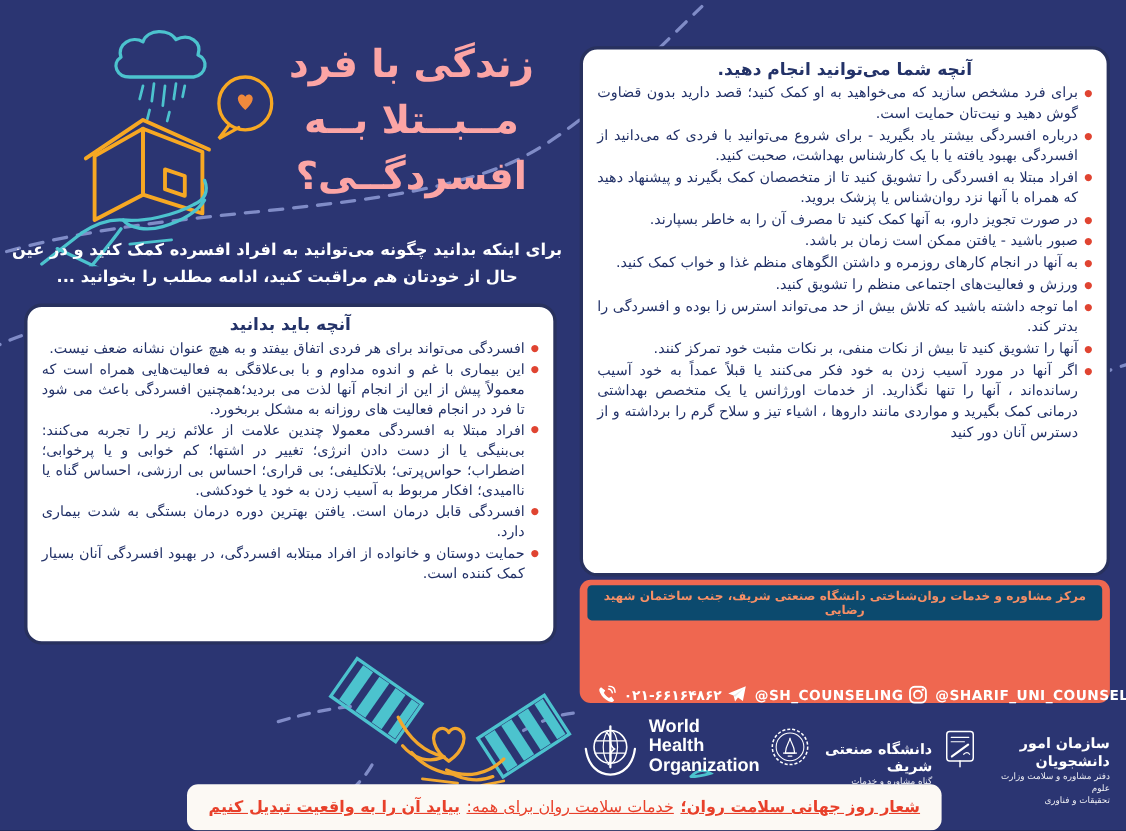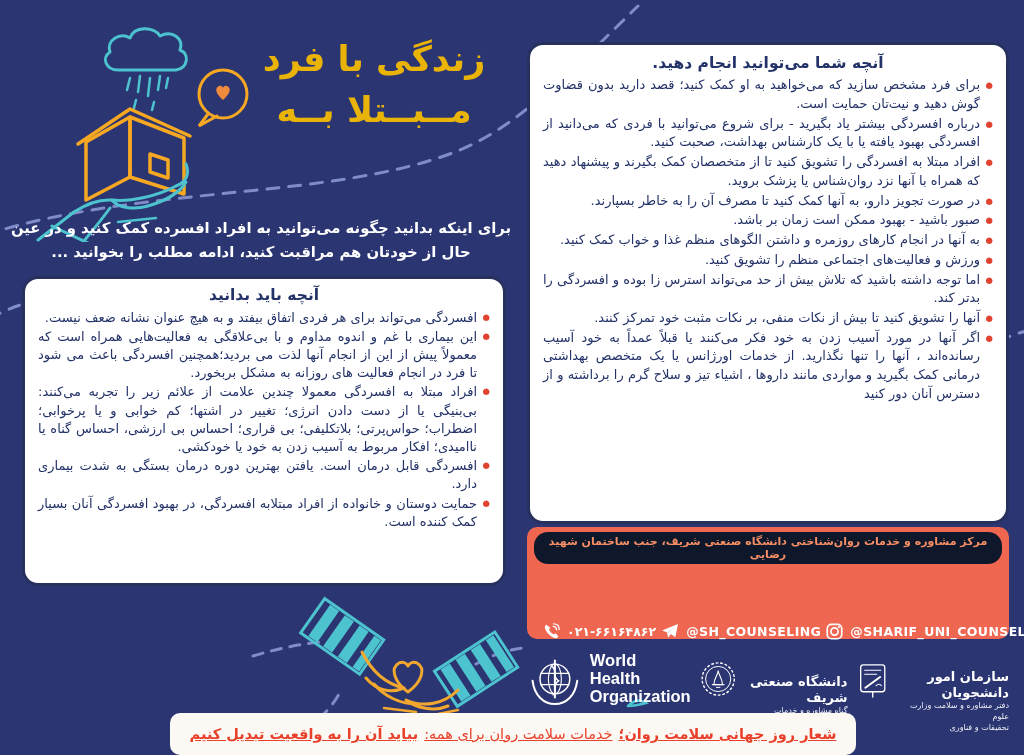--- a/index.html
+++ b/index.html
@@ -3,40 +3,40 @@
 <meta charset="utf-8">
 <style>
   html,body{margin:0;padding:0;background:#1d2550;}
   .canvas{position:relative;width:1024px;height:755px;margin:0 auto;background:#2b3572;
           overflow:hidden;font-family:"DejaVu Sans",sans-serif;}
   svg{display:block}
   
   .bg-doodles{position:absolute;inset:0;z-index:0}
   
   .title{position:absolute;left:228px;top:34px;width:292px;z-index:2;direction:rtl;
-         text-align:center;color:#eab308;font-weight:bold;font-size:35px;line-height:1.45;}
+         text-align:center;color:#fca5a5;font-weight:bold;font-size:35px;line-height:1.45;}
   
   .intro{position:absolute;left:6px;top:216px;width:510px;z-index:2;direction:rtl;
          text-align:center;color:#ffffff;font-weight:bold;font-size:14.8px;line-height:1.65;}
   
   .wbox{position:absolute;z-index:2;background:#ffffff;border:3px solid #28315e;border-radius:16px;
         box-sizing:border-box;direction:rtl;color:#233268;text-align:justify;overflow:hidden;}
   .do-box{left:527px;top:42px;width:482px;height:482px;padding:7px 13px 6px;font-size:13px;line-height:1.44;}
   .know-box{left:22px;top:276px;width:484px;height:310px;padding:6px 13px 6px;font-size:13px;line-height:1.40;}
   .wbox h2{margin:0 0 2px;font-size:15.5px;font-weight:bold;text-align:center;color:#233268;}
   .wbox ul{margin:0;padding:0;list-style:none;}
   .wbox li{position:relative;padding-right:13px;margin:0 0 1px;}
   .wbox li::before{content:"●";position:absolute;right:0;top:3px;font-size:8.5px;color:#e04431;}
   
   .hand-house{position:absolute;left:18px;top:12px;z-index:1}
   .hands-heart{position:absolute;left:288px;top:592px;z-index:1}
   
   .banner{position:absolute;left:527px;top:527px;width:482px;height:112px;z-index:2;
           background:#ef6750;border-radius:10px;}
-  .pill{margin:5px 7px 3px;background:#0f172a;border-radius:14px;color:#f78f66;
+  .pill{margin:5px 7px 3px;background:#0c4a6e;border-radius:4px;color:#f78f66;
         font-size:11px;font-weight:bold;text-align:center;padding:3px 4px;direction:rtl;}
   .banner-row{display:flex;align-items:center;gap:10px;padding:1px 10px 0 6px;height:82px;}
   .contacts{display:flex;flex-direction:row;gap:5px;color:#fff;margin-top:44px;}
   .contact-line{display:flex;align-items:center;gap:7px;}
   .contact-line .txt{font-size:12.5px;font-weight:bold;letter-spacing:.4px;direction:ltr;}
   .phone-txt{font-size:12px;}
   .person-wrap{margin-left:auto;}
   
   .logos{position:absolute;left:527px;top:644px;width:482px;height:70px;z-index:2;
          display:flex;align-items:center;gap:9px;color:#fff;}
@@ -101,31 +101,32 @@
       <path d="M56 200 L20 228"></path>
       <path d="M92 196 C 82 210 70 224 60 236"></path>
       <path d="M34 214 L72 232"></path>
       <path d="M100 210 L138 206" stroke-width="2.5"></path>
     </g>
   </svg>
 
   <div class="title">
     <div>زندگی با فرد</div>
     <div>مــبــتلا بــه</div>
+    <div>افسردگــی؟</div>
   </div>
 
   <div class="wbox do-box">
     <h2>آنچه شما می‌توانید انجام دهید.</h2>
     <ul>
 
     <li><span>برای فرد مشخص سازید که می‌خواهید به او کمک کنید؛ قصد دارید بدون قضاوت گوش دهید و نیت‌تان حمایت است.</span></li>
         <li><span>درباره افسردگی بیشتر یاد بگیرید - برای شروع می‌توانید با فردی که می‌دانید از افسردگی بهبود یافته یا با یک کارشناس بهداشت، صحبت کنید.</span></li>
         <li><span>افراد مبتلا به افسردگی را تشویق کنید تا از متخصصان کمک بگیرند و پیشنهاد دهید که همراه با آنها نزد روان‌شناس یا پزشک بروید.</span></li>
         <li><span>در صورت تجویز دارو، به آنها کمک کنید تا مصرف آن را به خاطر بسپارند.</span></li>
-        <li><span>صبور باشید - بهبود ممکن است زمان بر باشد.</span></li>
+        <li><span>صبور باشید - یافتن ممکن است زمان بر باشد.</span></li>
         <li><span>به آنها در انجام کارهای روزمره و داشتن الگوهای منظم غذا و خواب کمک کنید.</span></li>
         <li><span>ورزش و فعالیت‌های اجتماعی منظم را تشویق کنید.</span></li>
         <li><span>اما توجه داشته باشید که تلاش بیش از حد می‌تواند استرس زا بوده و افسردگی را بدتر کند.</span></li>
         <li><span>آنها را تشویق کنید تا بیش از نکات منفی، بر نکات مثبت خود تمرکز کنند.</span></li>
         <li><span>اگر آنها در مورد آسیب زدن به خود فکر می‌کنند یا قبلاً عمداً به خود آسیب رسانده‌اند ، آنها را تنها نگذارید. از خدمات اورژانس یا یک متخصص بهداشتی درمانی کمک بگیرید و مواردی مانند داروها ، اشیاء تیز و سلاح گرم را برداشته و از دسترس آنان دور کنید</span></li>
       </ul>
   </div>
 
   <div class="intro">برای اینکه بدانید چگونه می‌توانید به افراد افسرده کمک کنید و در عین حال از خودتان هم مراقبت کنید، ادامه مطلب را بخوانید ...</div>
 

